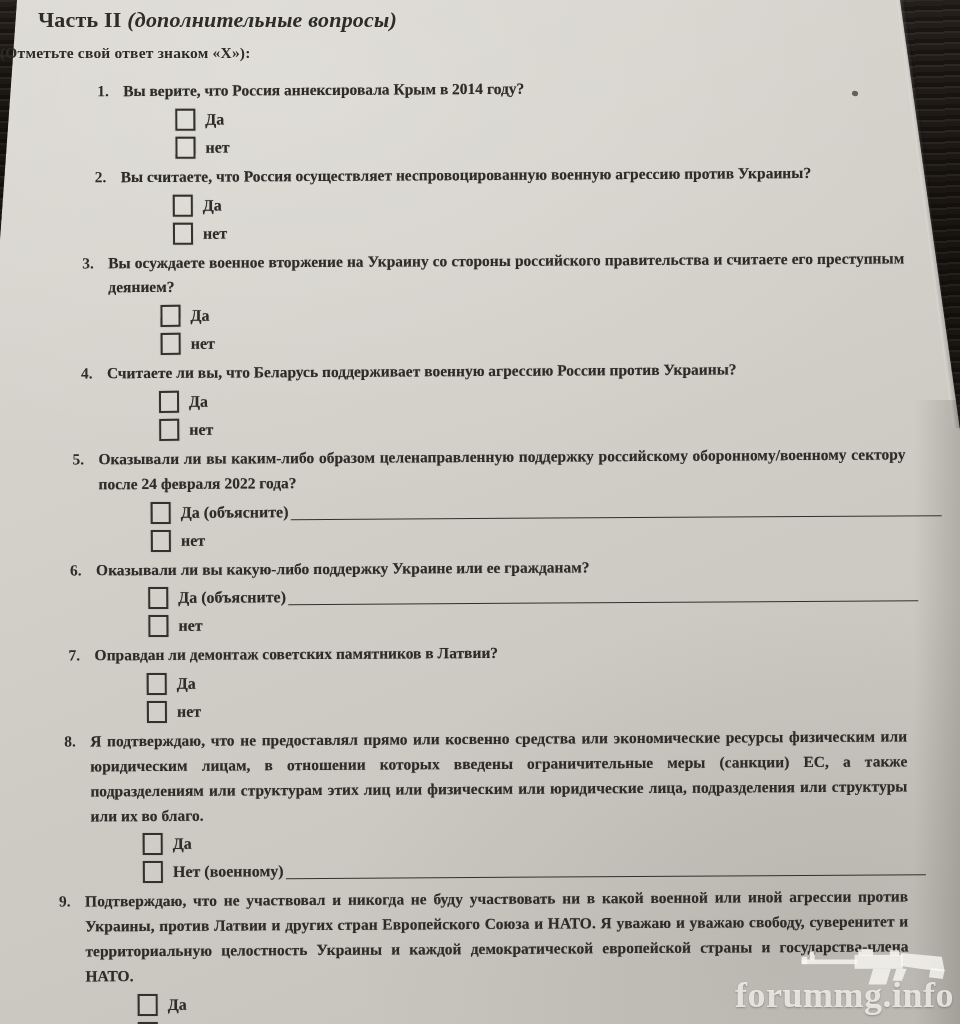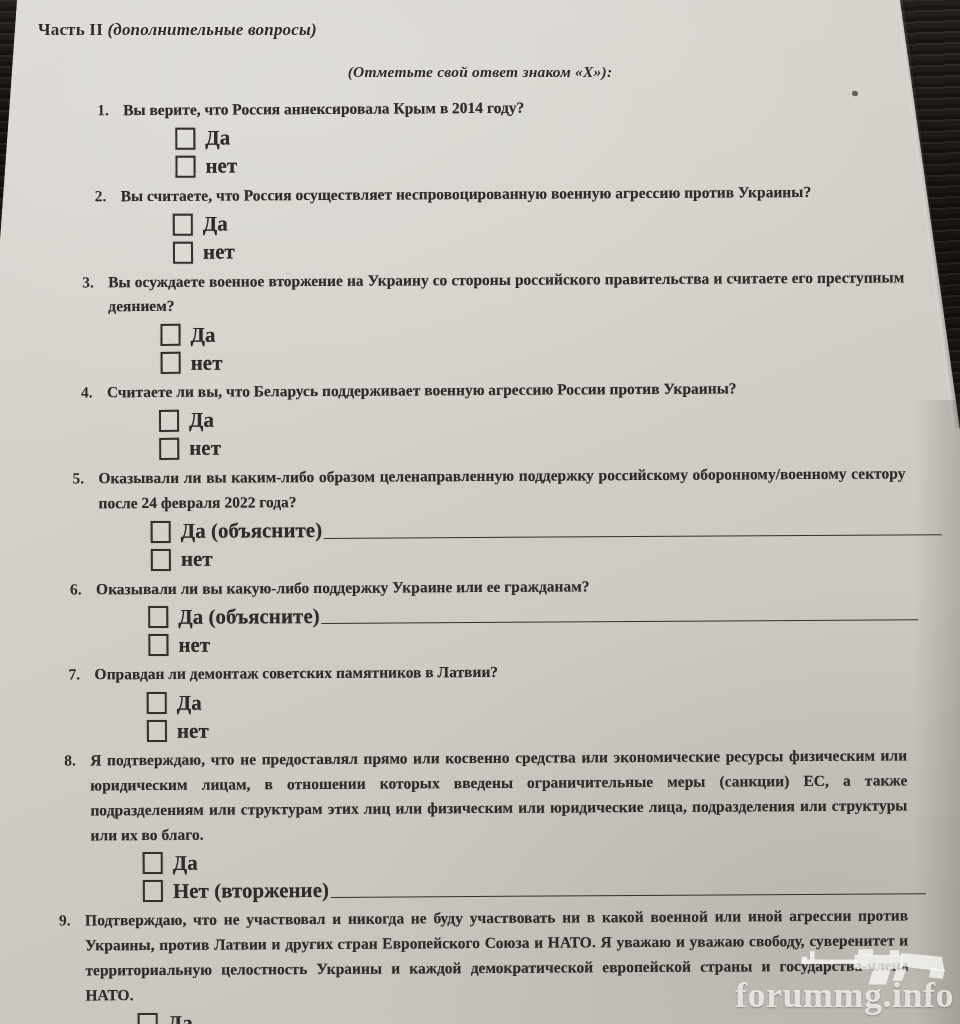--- a/index.html
+++ b/index.html
@@ -25,23 +25,23 @@
     position:absolute;right:0;top:400px;bottom:0;width:46px;pointer-events:none;
     background:linear-gradient(to right, rgba(60,56,50,0) , rgba(60,56,50,0.20));
   }
   #paper-edge-shine{
     position:absolute;left:897px;top:0;width:8px;height:428px;pointer-events:none;
     transform:skewX(7.5deg);transform-origin:top left;
     background:linear-gradient(to right, rgba(255,255,255,0.20), rgba(0,0,0,0.25));
   }
 
   #content{position:absolute;left:0;top:0;right:0;}
-  #part-title{padding:20px 0 0 38px;font-size:17px;letter-spacing:0.2px;}
+  #part-title{padding:7px 0 0 38px;font-size:22px;letter-spacing:0.2px;}
   #part-title .it{font-style:italic;}
-  #instruction{margin-top:23px;text-align:center;font-size:15.5px;font-style:italic;letter-spacing:0.2px;}
+  #instruction{margin-top:11px;text-align:left;font-size:15.5px;letter-spacing:0.2px;}
 
   #questions{margin-top:15px;transform:rotate(-0.35deg);}
   .q{padding-right:54px;margin-bottom:5px;}
   .q:nth-of-type(1){padding-left:100px;}
   .q:nth-of-type(2){padding-left:97px;}
   .q:nth-of-type(3){padding-left:84px;}
   .q:nth-of-type(4){padding-left:82px;}
   .q:nth-of-type(5){padding-left:73px;}
   .q:nth-of-type(6){padding-left:70px;}
   .q:nth-of-type(7){padding-left:68px;}
@@ -54,21 +54,21 @@
     text-align:justify;text-align-last:left;
     text-shadow:0 0 0.8px rgba(46,43,40,0.45);
   }
   .opts{padding-left:78px;margin-top:2px;}
   .opt{display:flex;align-items:center;height:24px;margin-top:4px;}
   .box{
     flex:0 0 auto;width:16px;height:18px;margin-right:10px;
     border:2px solid #34302b;background:rgba(255,255,255,0.06);
     box-shadow:0 0 1px rgba(40,36,32,0.5);
   }
-  .opt-label{font-size:21px;white-space:nowrap;text-shadow:0 0 0.8px rgba(46,43,40,0.45);}
+  .opt-label{font-size:16px;white-space:nowrap;text-shadow:0 0 0.8px rgba(46,43,40,0.45);}
   .ans-line{flex:1 1 auto;height:15px;margin-left:2px;border-bottom:1.6px solid #34302b;}
   .q:nth-of-type(5) .ans-line{margin-right:-36px;}
   .q:nth-of-type(6) .ans-line{margin-right:-12px;}
   .q:nth-of-type(8) .ans-line{margin-right:-18px;}
 
   #ink-speck{
     position:absolute;left:852px;top:91px;width:6px;height:5px;
     background:rgba(62,56,50,0.75);border-radius:2px;transform:rotate(12deg);
   }
 
@@ -215,21 +215,21 @@
           <span class="q-num">8.</span>
           <span class="q-text">Я подтверждаю, что не предоставлял прямо или косвенно средства или экономические ресурсы физическим или юридическим лицам, в отношении которых введены ограничительные меры (санкции) ЕС, а также подразделениям или структурам этих лиц или физическим или юридические лица, подразделения или структуры или их во благо.</span>
         </div>
         <div class="opts">
           <div class="opt">
             <span class="box"></span>
             <span class="opt-label">Да</span>
           </div>
           <div class="opt">
             <span class="box"></span>
-            <span class="opt-label">Нет (вторжение)</span>
+            <span class="opt-label">Нет (военному)</span>
             <span class="ans-line"></span>
           </div>
         </div>
       </div>
       <div class="q">
         <div class="q-line">
           <span class="q-num">9.</span>
           <span class="q-text">Подтверждаю, что не участвовал и никогда не буду участвовать ни в какой военной или иной агрессии против Украины, против Латвии и других стран Европейского Союза и НАТО. Я уважаю и уважаю свободу, суверенитет и территориальную целостность Украины и каждой демократической европейской страны и государства-члена НАТО.</span>
         </div>
         <div class="opts">

